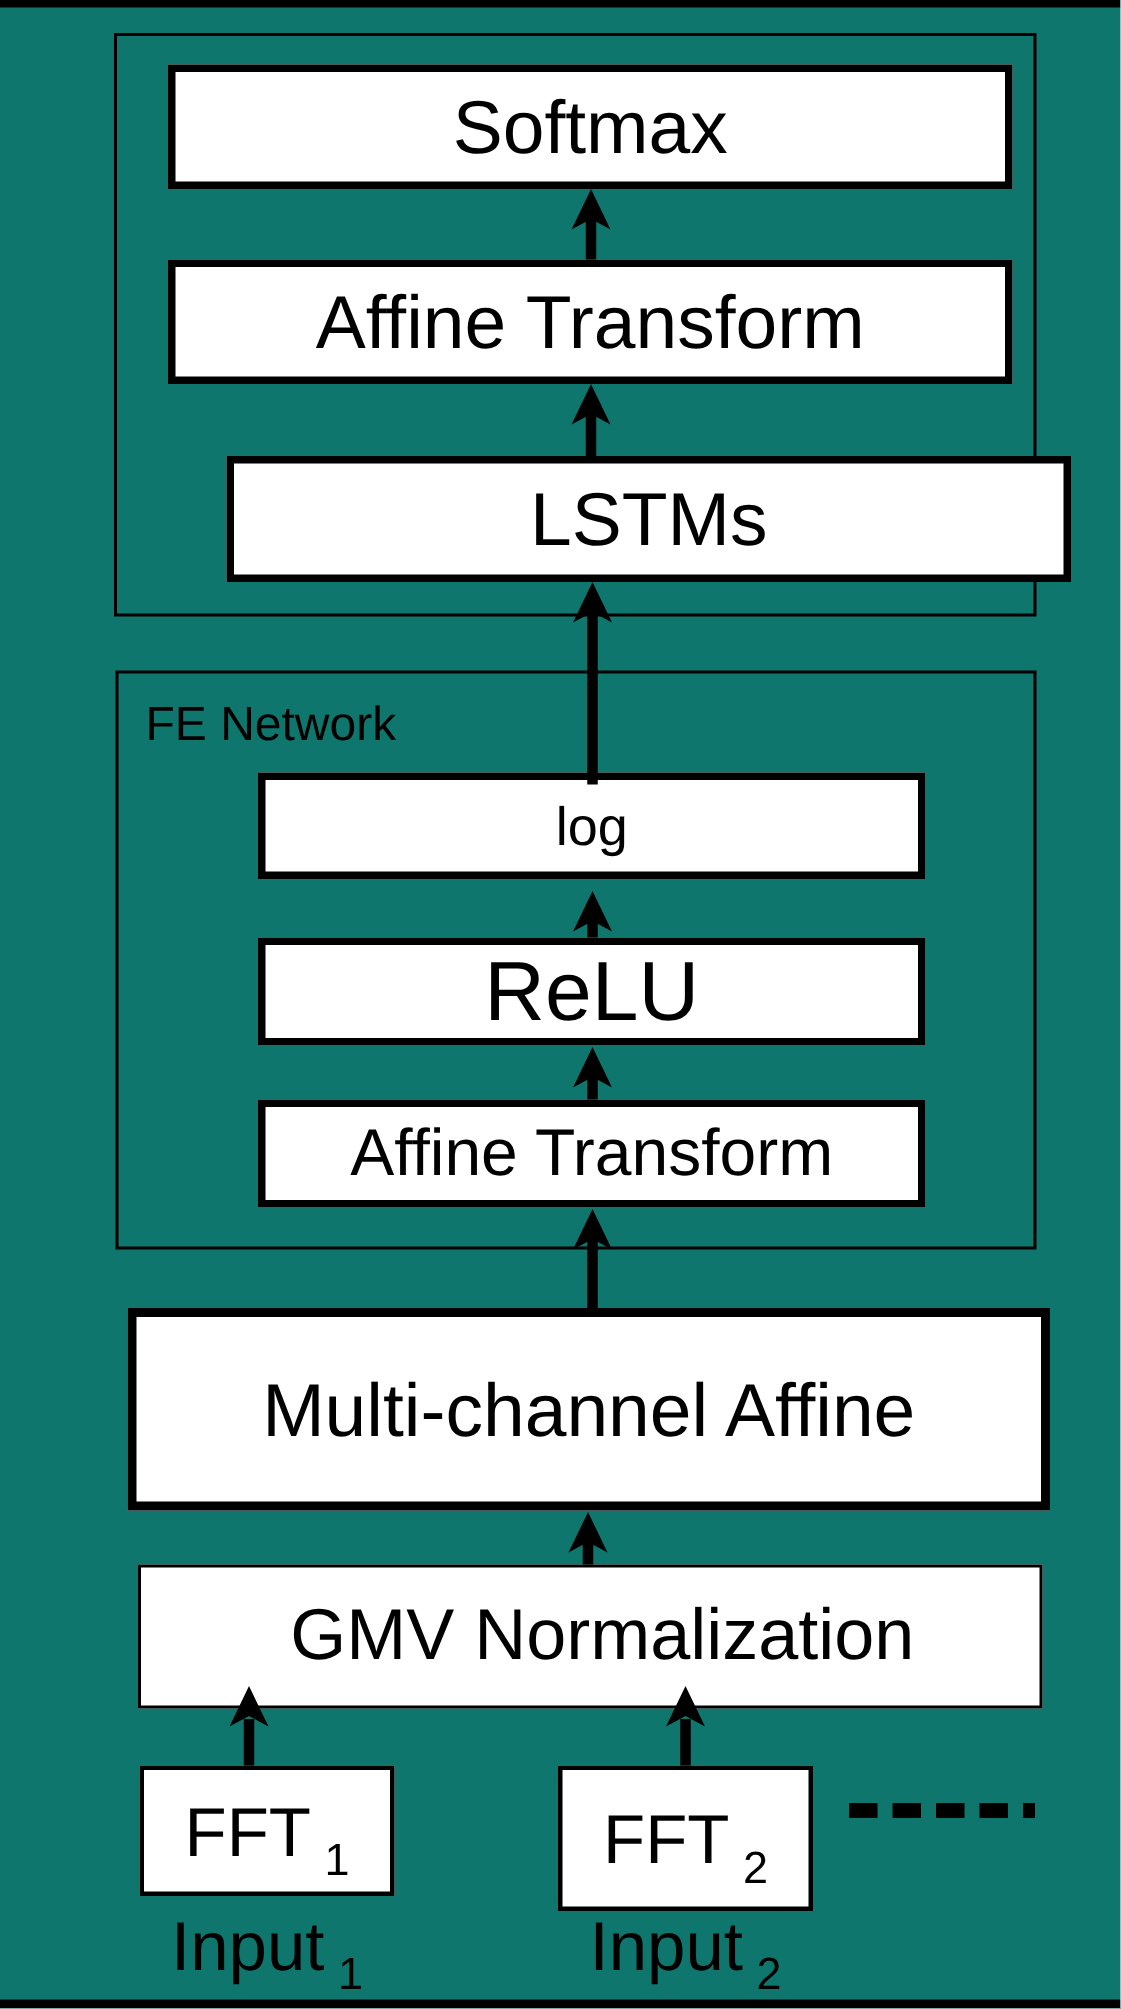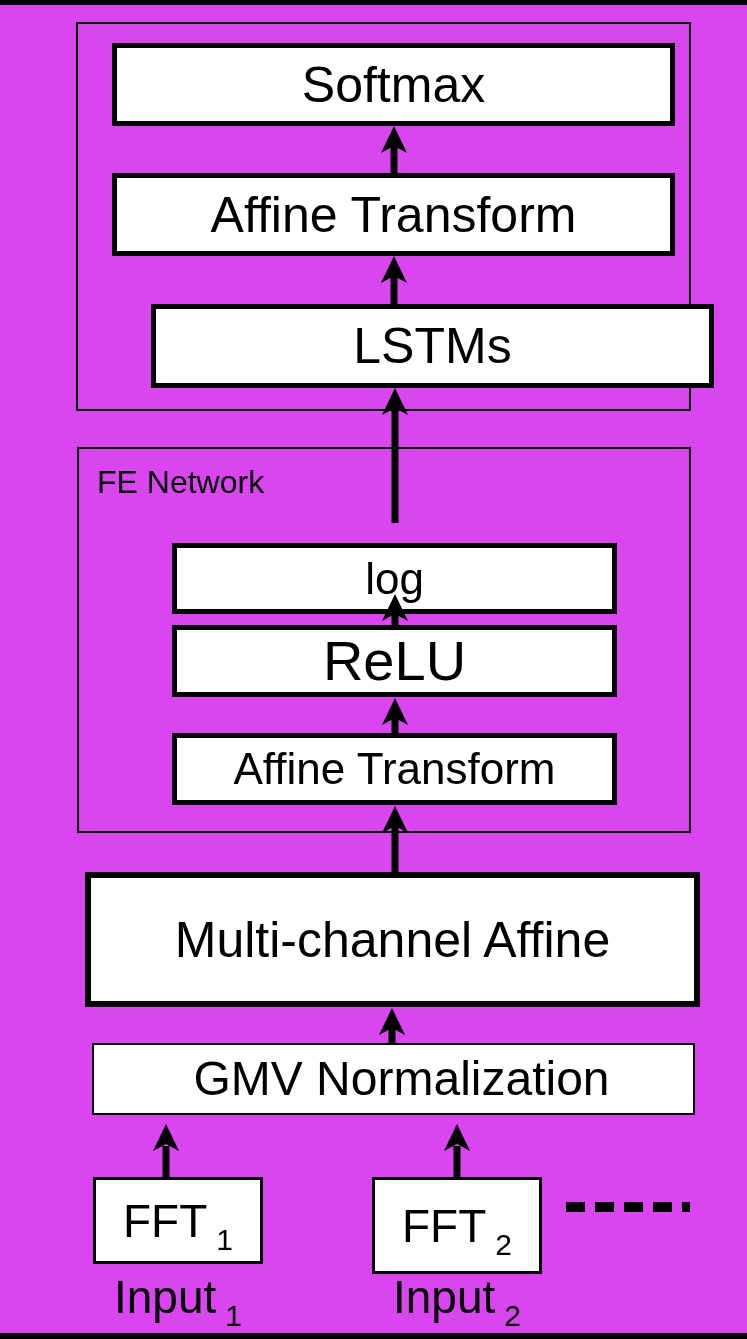--- a/index.html
+++ b/index.html
@@ -5,21 +5,21 @@
   html, body {
     margin: 0;
     padding: 0;
     background: #ffffff;
     font-family: "Liberation Sans", "DejaVu Sans", sans-serif;
   }
   .canvas {
     position: relative;
     width: 747px;
     height: 1339px;
-    background: #d946ef;
+    background: #0f766e;
     overflow: hidden;
     color: #000;
   }
   .strip {
     position: absolute;
     left: 0;
     width: 747px;
     background: #000;
   }
   .strip.top { top: 0; height: 5px; }
@@ -53,27 +53,27 @@
   
   .fe-frame    { left: 77px;  top: 447px; width: 614px; height: 386px; }
   .fe-title {
     position: absolute;
     left: 97px;
     top: 466px;
     font-size: 32px;
     line-height: 1;
     white-space: nowrap;
   }
-  .b-log       { left: 172px; top: 543px; width: 445px; height: 71px; font-size: 44px; }
+  .b-log       { left: 172px; top: 515px; width: 445px; height: 71px; font-size: 36px; }
   .b-relu      { left: 172px; top: 625px; width: 445px; height: 72px; font-size: 56px; }
   .b-affine2   { left: 172px; top: 733px; width: 445px; height: 72px; font-size: 44px; }
 
   
   .b-mcn       { left: 85px;  top: 872px;  width: 615px; height: 135px; border-width: 6px; font-size: 50px; }
-  .b-gmv       { left: 92px;  top: 1043px; width: 603px; height: 72px;  border-width: 2px; font-size: 48px; padding-left: 16px; }
+  .b-gmv       { left: 92px;  top: 1043px; width: 603px; height: 96px;  border-width: 2px; font-size: 48px; padding-left: 16px; }
   .b-fft1      { left: 93px;  top: 1177px; width: 170px; height: 87px;  border-width: 3px; font-size: 46px; text-align: center; }
   .b-fft2      { left: 372px; top: 1177px; width: 170px; height: 97px;  border-width: 3px; font-size: 46px; }
 
   .sub {
     display: inline-block;
     font-size: 30px;
     margin-left: 9px;
     transform: translateY(13px);
   }
   .input-label {

